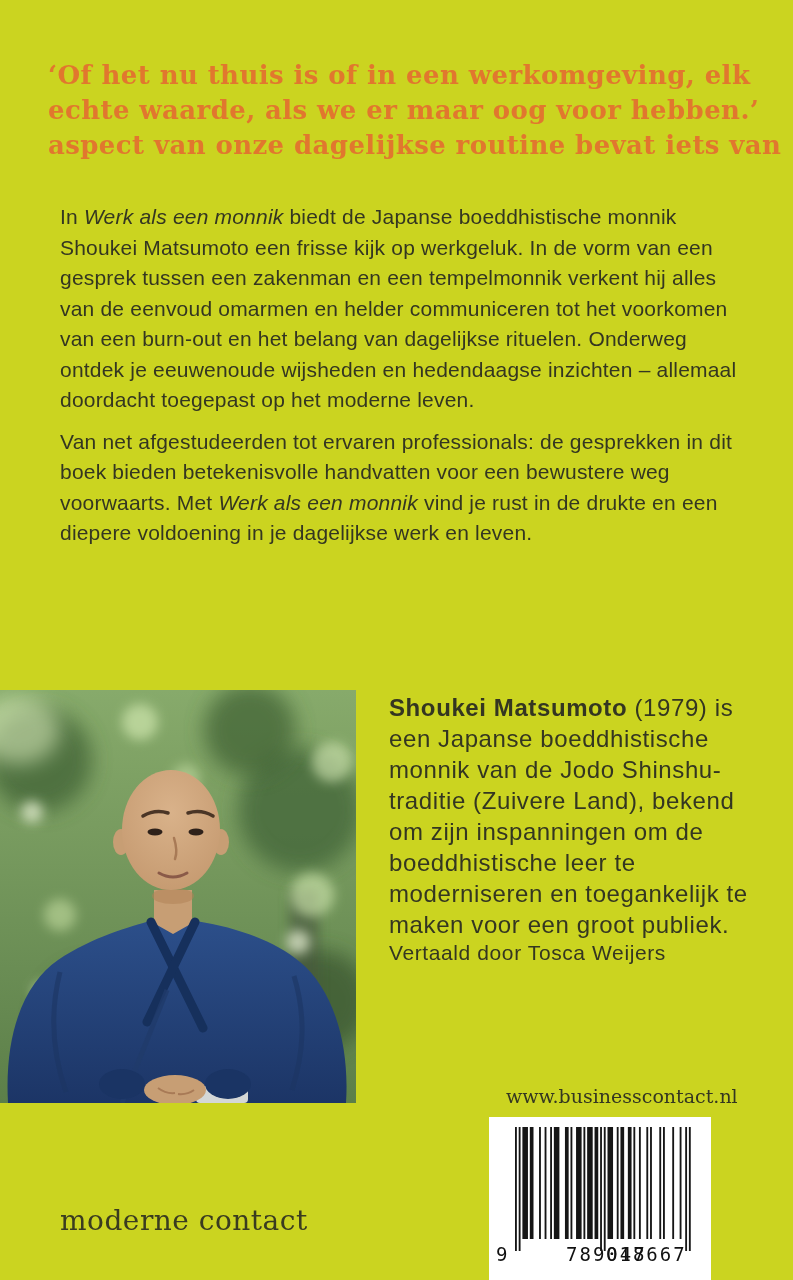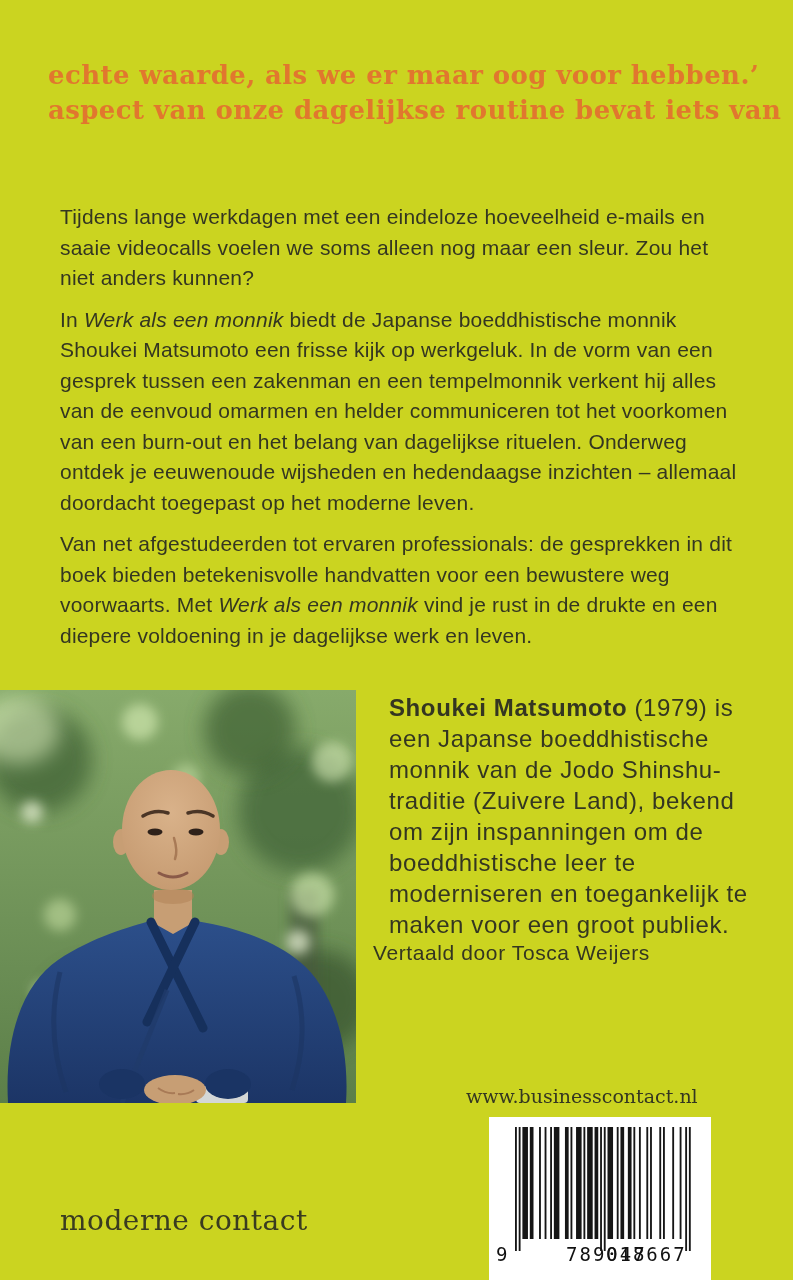--- a/index.html
+++ b/index.html
@@ -24,25 +24,25 @@
   .photo{
     position:absolute;top:690px;left:0;width:356px;height:413px;
   }
   .photo svg{display:block;}
   .bio{
     position:absolute;top:692px;left:389px;width:360px;
     font-size:24px;line-height:31px;letter-spacing:.6px;
     color:var(--text_dark,#343621);
   }
   .translator{
-    position:absolute;top:941px;left:373px;width:360px;
+    position:absolute;top:941px;left:389px;width:360px;
     font-size:21px;letter-spacing:.6px;color:var(--text_dark,#343621);
   }
   .website{
-    position:absolute;top:1085px;left:466px;width:222px;
+    position:absolute;top:1085px;left:506px;width:222px;
     font-family:"DejaVu Serif",serif;font-size:19px;
     text-align:center;color:var(--text_dark,#343621);
   }
   .barcode-box{
     position:absolute;top:1117px;left:489px;width:222px;height:163px;
     background:var(--barcode_bg,#ffffff);
   }
   .barcode-bars{position:absolute;top:10px;left:26px;}
   .barcode-digits{
     position:absolute;top:126px;left:0;width:222px;height:30px;
@@ -58,26 +58,26 @@
   }
   .seg-b{font-weight:700;}
   .seg-i{font-style:italic;}
 </style>
 </head>
 <body>
 
 <div class="page" style="--background: #cbd420; --accent_orange: #e1772e; --text_dark: #343621; --barcode_bg: #ffffff; --robe_blue: #25447a;">
 
   <blockquote class="quote">
+      <div>‘Of het nu thuis is of in een werkomgeving, elk</div>
       <div>echte waarde, als we er maar oog voor hebben.’</div>
       <div>aspect van onze dagelijkse routine bevat iets van</div>
     </blockquote>
 
   <div class="body-text">
-      <p><span>Tijdens lange werkdagen met een eindeloze hoeveelheid e-mails en saaie videocalls voelen we soms alleen nog maar een sleur. Zou het niet anders kunnen?</span></p>
       <p><span>In </span><span class="seg-i">Werk als een monnik</span><span> biedt de Japanse boeddhistische monnik Shoukei Matsumoto een frisse kijk op werkgeluk. In de vorm van een gesprek tussen een zakenman en een tempelmonnik verkent hij alles van de eenvoud omarmen en helder communiceren tot het voorkomen van een burn-out en het belang van dagelijkse rituelen. Onderweg ontdek je eeuwenoude wijsheden en hedendaagse inzichten – allemaal doordacht toegepast op het moderne leven.</span></p>
       <p><span>Van net afgestudeerden tot ervaren professionals: de gesprekken in dit boek bieden betekenisvolle handvatten voor een bewustere weg voorwaarts. Met </span><span class="seg-i">Werk als een monnik</span><span> vind je rust in de drukte en een diepere voldoening in je dagelijkse werk en leven.</span></p>
     </div>
 
   <div class="photo">
     <svg viewBox="0 0 356 413" width="356" height="413">
       <defs>
         <linearGradient id="bgGrad" x1="0" y1="0" x2="0" y2="1">
           <stop offset="0" stop-color="#87aa6b"></stop>
           <stop offset="1" stop-color="#5c7f49"></stop>

